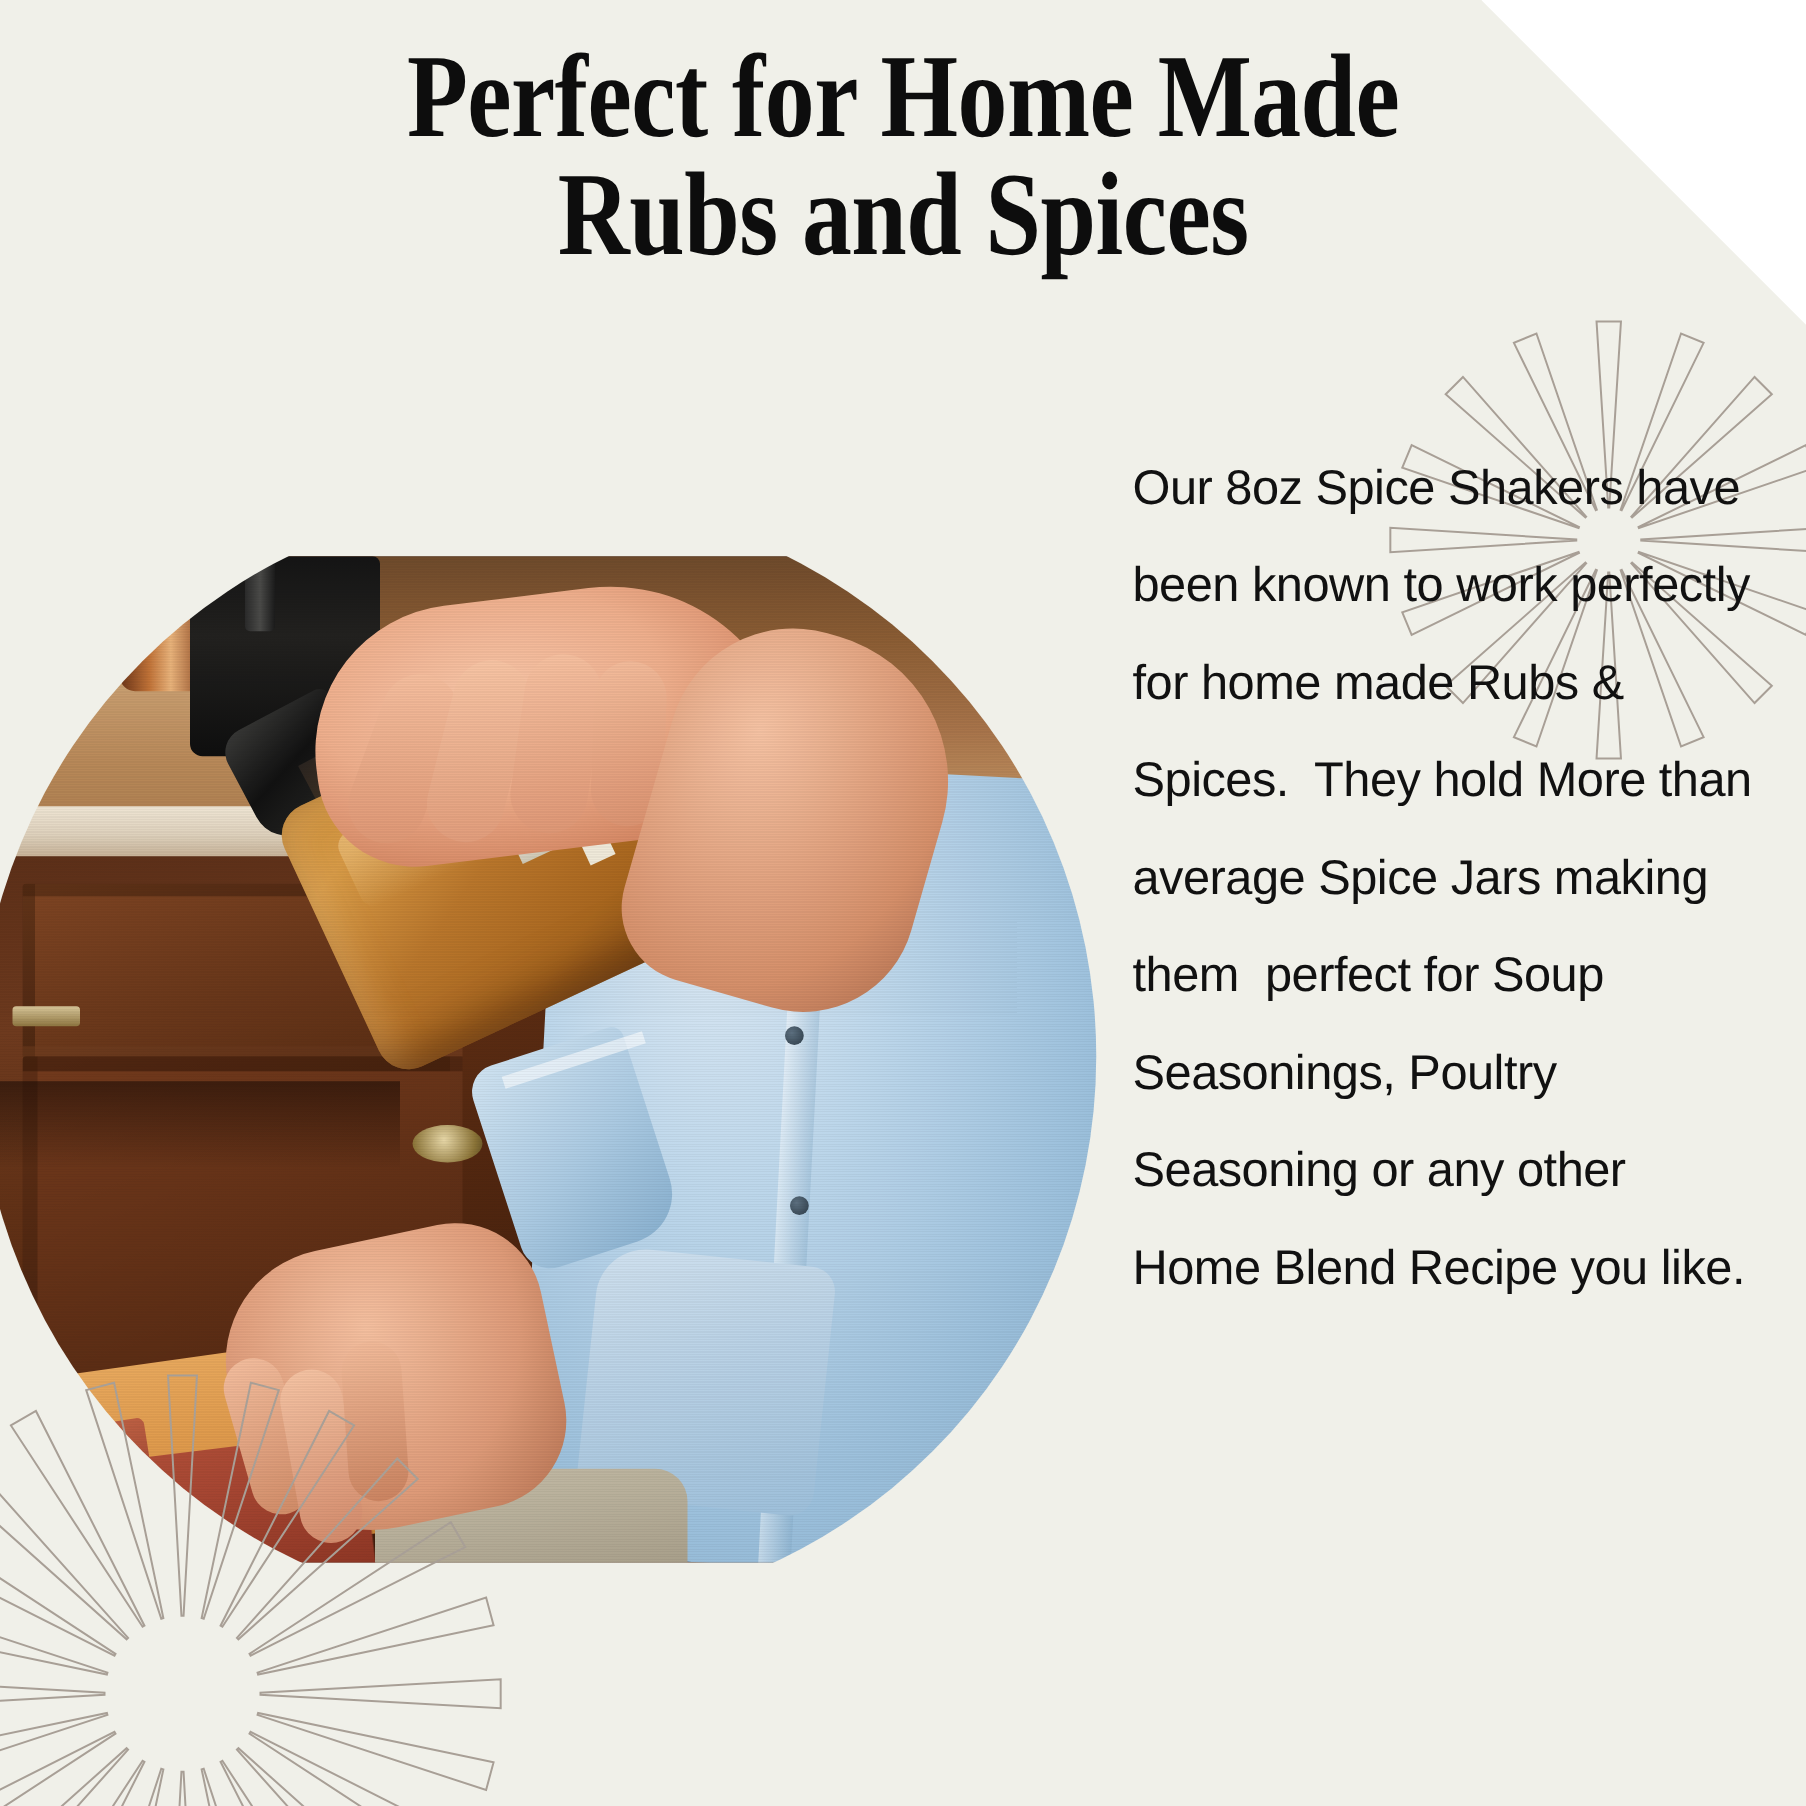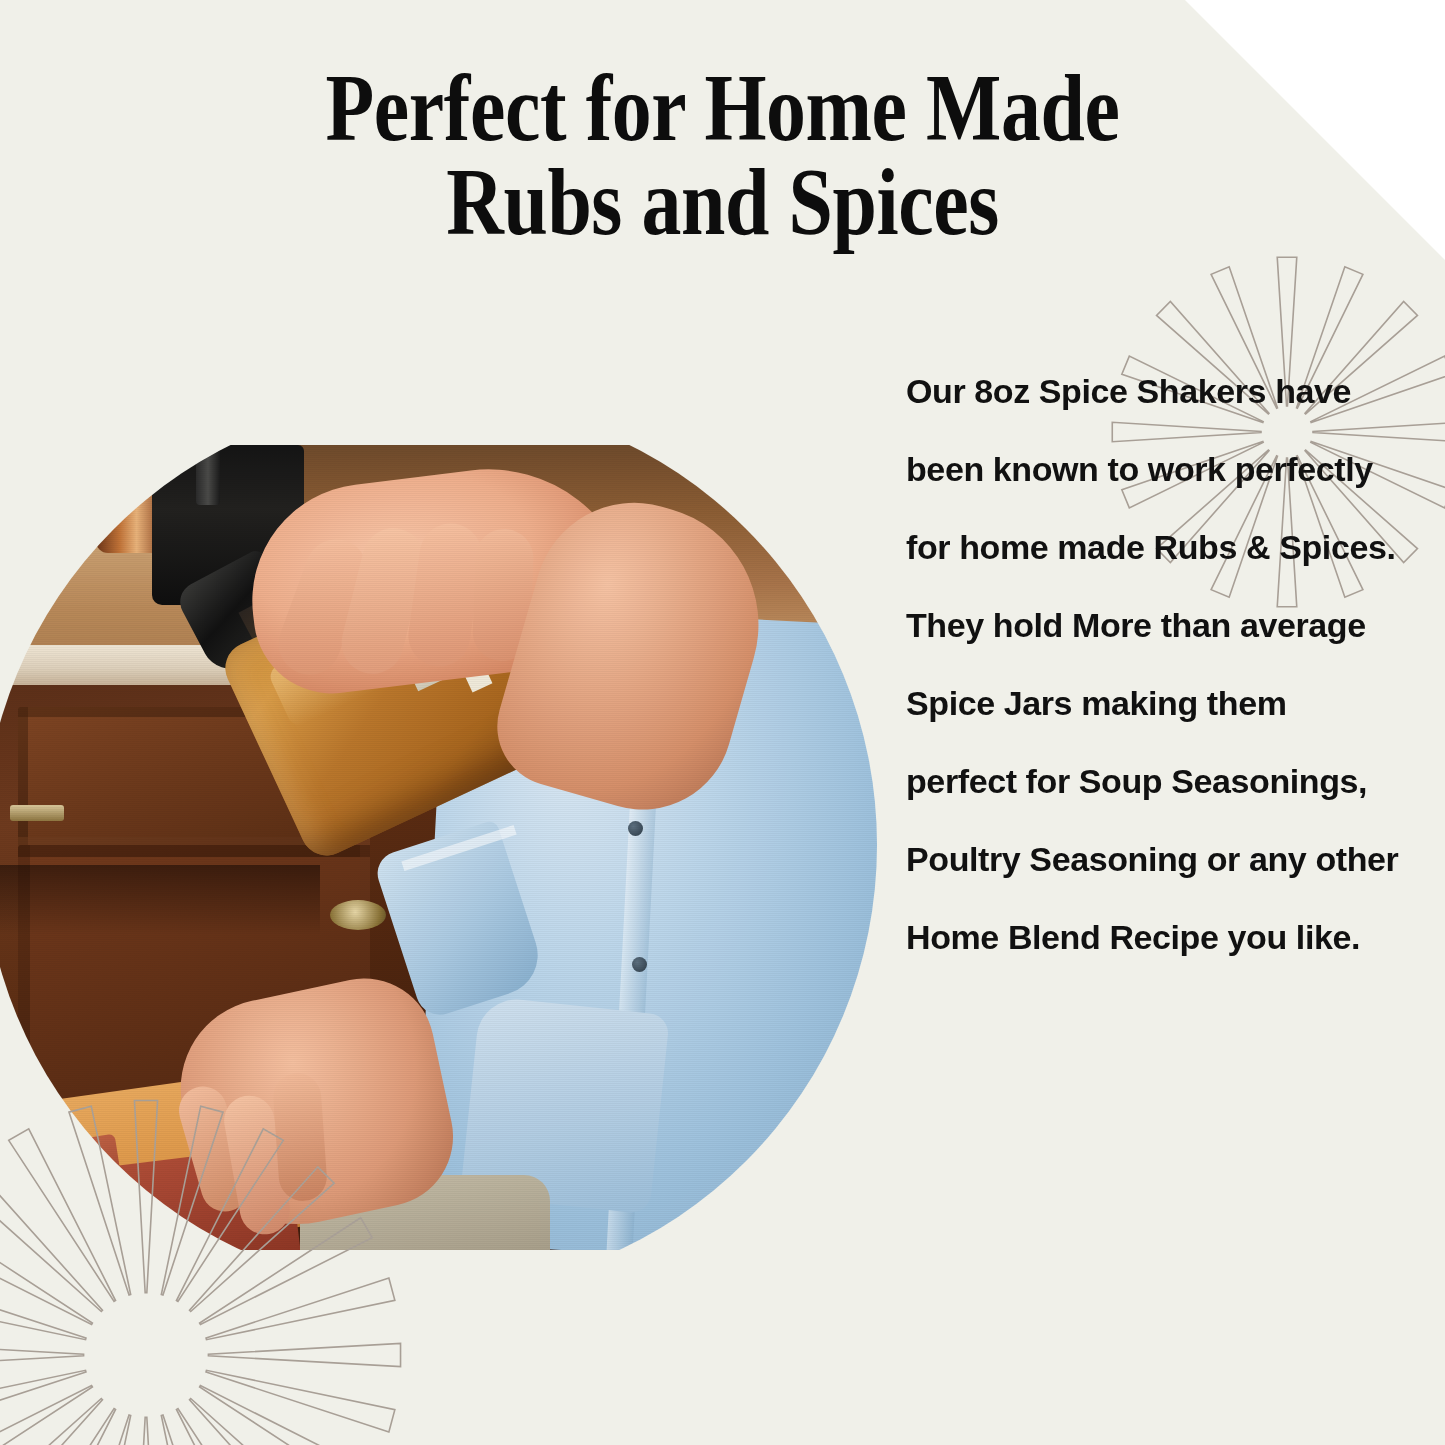--- a/index.html
+++ b/index.html
@@ -26,21 +26,21 @@
     height: 260px;
     background: #ffffff;
     clip-path: polygon(100% 0, 100% 100%, 0 0);
     z-index: 1;
     pointer-events: none;
   }
 
   
   #headline {
     position: absolute;
-    top: 61px;
+    top: 30px;
     left: 0;
     width: 1445px;
     text-align: center;
     z-index: 4;
     padding: 0 60px;
     box-sizing: border-box;
   }
   #headline .hl-line {
     display: block;
     font-family: "Liberation Serif", "DejaVu Serif", serif;
@@ -302,22 +302,22 @@
   #starburst-bottom-left { left: -114px; bottom: -170px; width: 520px; height: 520px; z-index: 3; }
 
   
   #body-copy {
     position: absolute;
     left: 906px;
     top: 352px;
     width: 500px;
     z-index: 5;
     font-family: "Liberation Sans", sans-serif;
-    font-weight: 700;
-    font-size: 34px;
+    font-weight: 400;
+    font-size: 39px;
     line-height: 78px;
     letter-spacing: -0.4px;
     color: #111111;
     white-space: pre-wrap;
   }
 </style>
 </head>
 <body>
 
 <div id="canvas">

